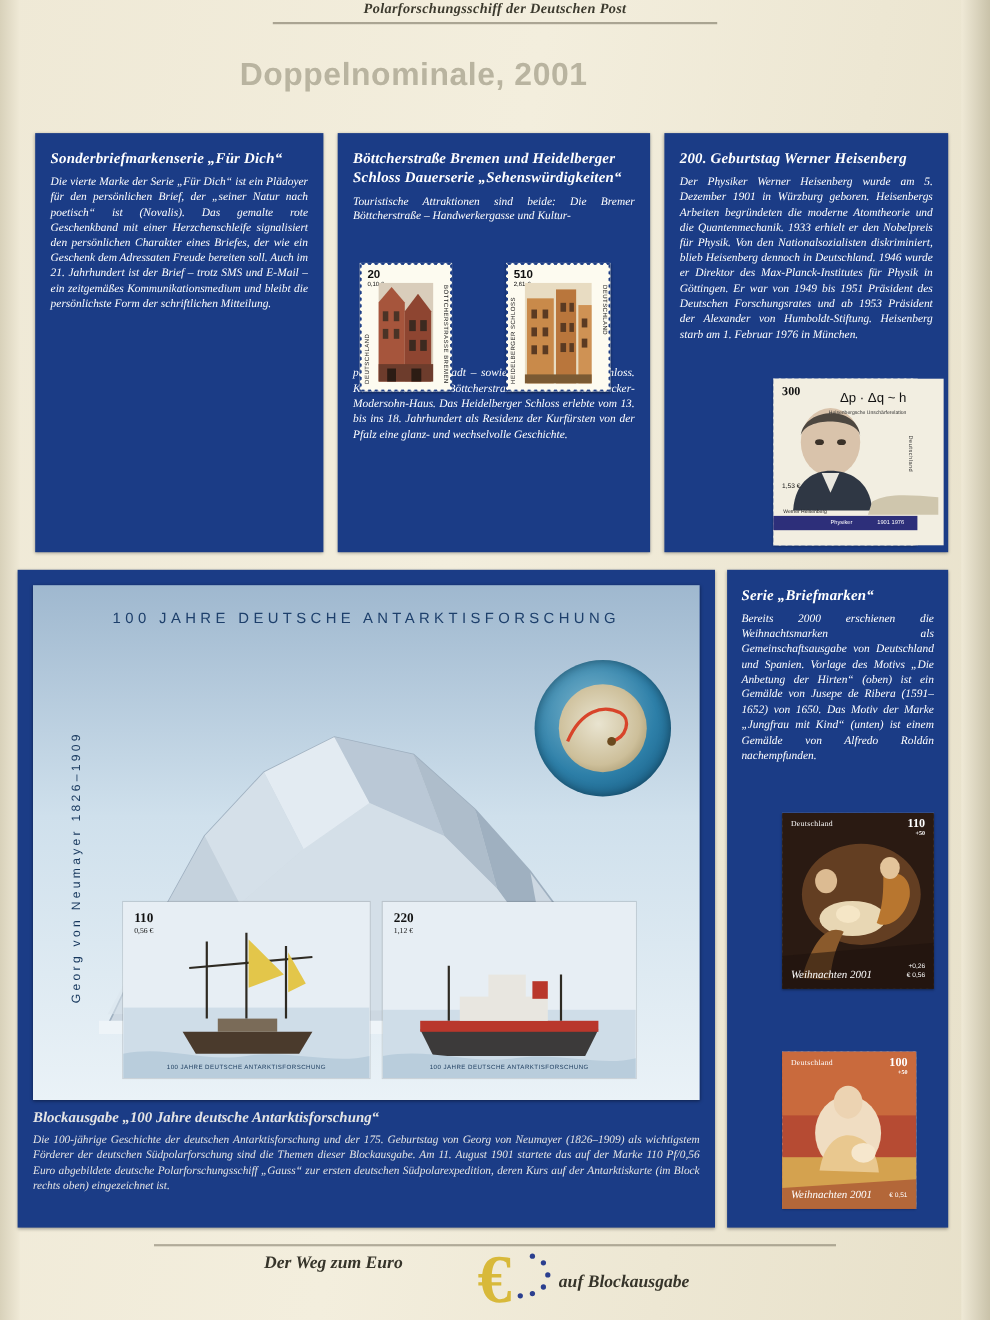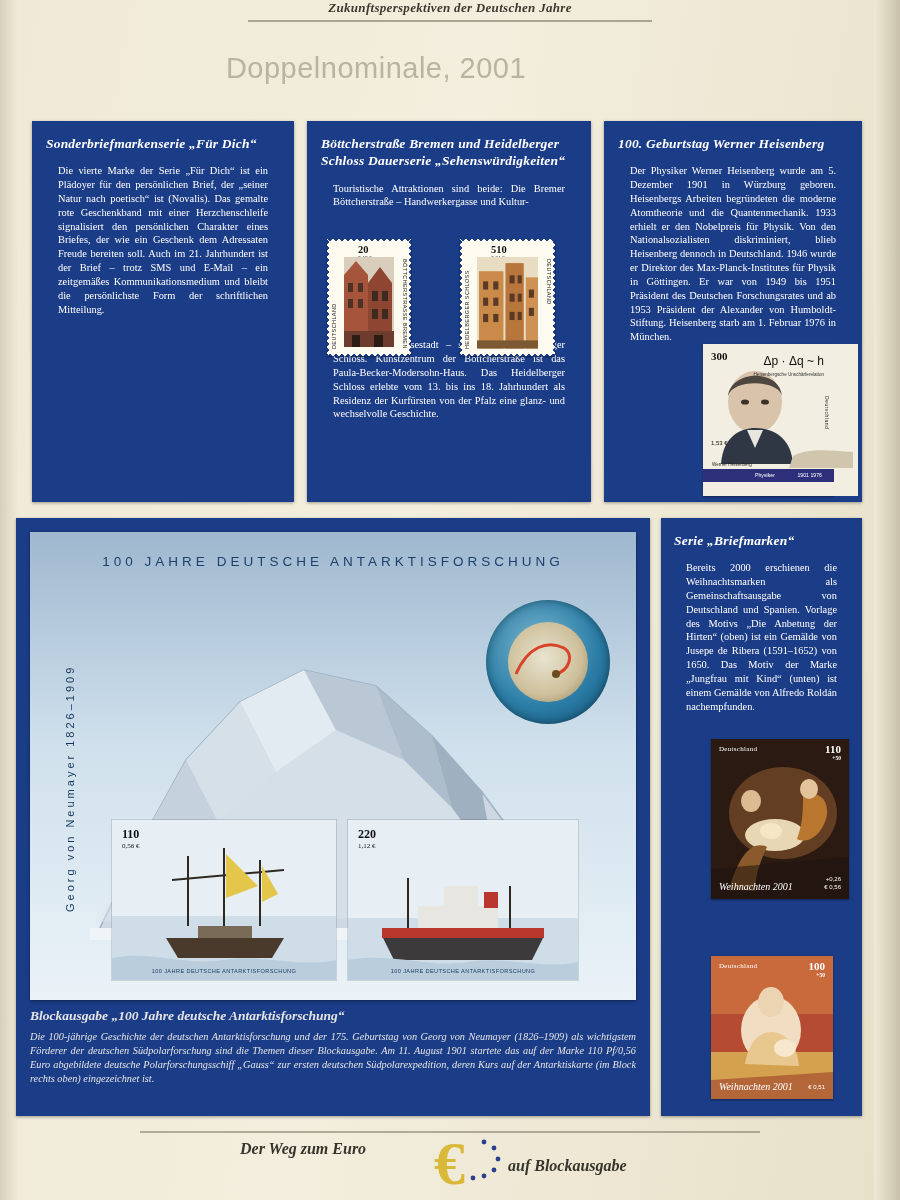--- a/index.html
+++ b/index.html
@@ -28,32 +28,33 @@
   }
   .header-title{
     position:absolute;left:240px;top:0px;width:420px;text-align:center;
     font-family:"Liberation Serif",serif;font-style:italic;font-weight:bold;
     font-size:13px;color:#3c3a2e;letter-spacing:.3px;
   }
   .page-title{
     position:absolute;left:0;top:52px;width:752px;text-align:center;
     font-family:"Liberation Sans",sans-serif;font-size:29px;color:#b9b4a0;
     letter-spacing:.5px;
+    font-weight:bold;
   }
   
   .panel{
     position:absolute;background:#1b3c86;color:#fff;
     box-shadow:0 1px 3px rgba(0,0,0,.35);
   }
   .panel h3{
     margin:0 0 7px 0;font-family:"Liberation Serif",serif;font-style:italic;
     font-weight:bold;font-size:13.5px;line-height:1.28;letter-spacing:.2px;
   }
   .panel p{
-    margin:12px;font-family:"Liberation Serif",serif;
+    margin:0;font-family:"Liberation Serif",serif;font-style:italic;
     font-size:10.4px;line-height:1.33;text-align:justify;
   }
   
   #panel-fuerdich{left:32px;top:121px;width:262px;height:381px;padding:14px 14px 0 14px;box-sizing:border-box;}
   #panel-boettcher{left:307px;top:121px;width:284px;height:381px;padding:14px 14px 0 14px;box-sizing:border-box;}
   #panel-heisenberg{left:604px;top:121px;width:258px;height:381px;padding:14px 14px 0 14px;box-sizing:border-box;}
   #panel-weihnachten{left:661px;top:518px;width:201px;height:598px;padding:14px 13px 0 13px;box-sizing:border-box;}
   #panel-antarktis{left:16px;top:518px;width:634px;height:598px;padding:0;box-sizing:border-box;}
 
   
@@ -97,21 +98,21 @@
     font-family:"Liberation Serif",serif;font-style:italic;font-weight:bold;
     font-size:16px;color:#e0312c;
   }
   #stamp-fuerdich .s-year{
     position:absolute;left:8px;bottom:5px;font-size:4.5px;color:#666;
   }
 
   
   #stamp-boettcher{left:327px;top:239px;width:84px;height:117px;}
   #stamp-heidelberg{left:460px;top:239px;width:95px;height:117px;}
-  .bld-val{position:absolute;left:7px;top:5px;font-family:Liberation Serif, serif;font-size:10.5px;color:#111;font-weight:bold;margin-left:24px;}
+  .bld-val{position:absolute;left:7px;top:5px;font-family:Liberation Sans, sans-serif;font-size:10.5px;color:#111;font-weight:bold;}
   .bld-val .eur{display:block;font-size:5.5px;font-weight:normal;}
   .bld-left{
     position:absolute;left:4px;top:20px;width:11px;height:90px;
     writing-mode:vertical-rl;transform:rotate(180deg);
     font-size:5.5px;letter-spacing:.4px;color:#222;font-family:"Liberation Sans",sans-serif;
   }
   .bld-right{
     position:absolute;right:3px;top:20px;width:11px;height:90px;
     writing-mode:vertical-rl;
     font-size:5.5px;letter-spacing:.4px;color:#222;font-family:"Liberation Sans",sans-serif;
@@ -193,21 +194,21 @@
   }
   .euro-logo{
     position:absolute;left:424px;top:1126px;width:86px;height:72px;
   }
 </style>
 </head>
 <body>
 
 <div class="page">
 
-  <div class="header-title">Zukunftsperspektiven der Deutschen Jahre</div>
+  <div class="header-title">Polarforschungsschiff der Deutschen Post</div>
   <div class="header-rule"></div>
   <div class="page-title">Doppelnominale, 2001</div>
 
   <div class="panel" id="panel-fuerdich">
     <h3>Sonderbriefmarkenserie  „Für Dich“</h3>
     <p>Die vierte Marke der Serie „Für Dich“ ist ein Plädoyer für den persönlichen Brief, der „seiner Natur nach poetisch“ ist (Novalis). Das gemalte rote Geschenkband mit einer Herzchenschleife signalisiert den persönlichen Charakter eines Briefes, der wie ein Geschenk dem Adressaten Freude bereiten soll. Auch im 21. Jahrhundert ist der Brief – trotz SMS und E-Mail – ein zeitgemäßes Kommunikationsmedium und bleibt die persönlichste Form der schriftlichen Mitteilung.</p>
   </div>
 
 
   <div class="panel" id="panel-boettcher">
@@ -267,21 +268,21 @@
         <rect x="32" y="54" width="5" height="8"></rect>
           <rect x="40" y="54" width="4" height="8"></rect>
         <rect x="51" y="32" width="5" height="8"></rect>
           <rect x="51" y="50" width="5" height="8"></rect>
       </g>
       <rect x="0" y="82" width="60" height="8" fill="#7b5a33"></rect>
     </svg>
   </div>
 
   <div class="panel" id="panel-heisenberg">
-    <h3>100. Geburtstag Werner Heisenberg</h3>
+    <h3>200. Geburtstag Werner Heisenberg</h3>
     <p>Der Physiker Werner Heisenberg wurde am 5. Dezember 1901 in Würzburg geboren. Heisenbergs Arbeiten begründeten die moderne Atomtheorie und die Quantenmechanik. 1933 erhielt er den Nobelpreis für Physik. Von den Nationalsozialisten diskriminiert, blieb Heisenberg dennoch in Deutschland. 1946 wurde er Direktor des Max-Planck-Institutes für Physik in Göttingen. Er war von 1949 bis 1951 Präsident des Deutschen Forschungsrates und ab 1953 Präsident der Alexander von Humboldt-Stiftung. Heisenberg starb am 1. Februar 1976 in München.</p>
   </div>
 
   <div class="stamp perf" id="stamp-heisenberg">
     <svg viewBox="0 0 155 152" style="position:absolute;left:0;top:0;width:155px;height:152px">
       <rect x="0" y="0" width="155" height="152" fill="#f2eee1"></rect>
       <ellipse cx="52" cy="58" rx="27" ry="31" fill="#d9c3ab"></ellipse>
       <path d="M25 52 C28 26 76 24 79 52 C76 36 30 34 25 52Z" fill="#4d4740"></path>
       <ellipse cx="42" cy="58" rx="4" ry="2.6" fill="#3a3128"></ellipse>
       <ellipse cx="62" cy="58" rx="4" ry="2.6" fill="#3a3128"></ellipse>

